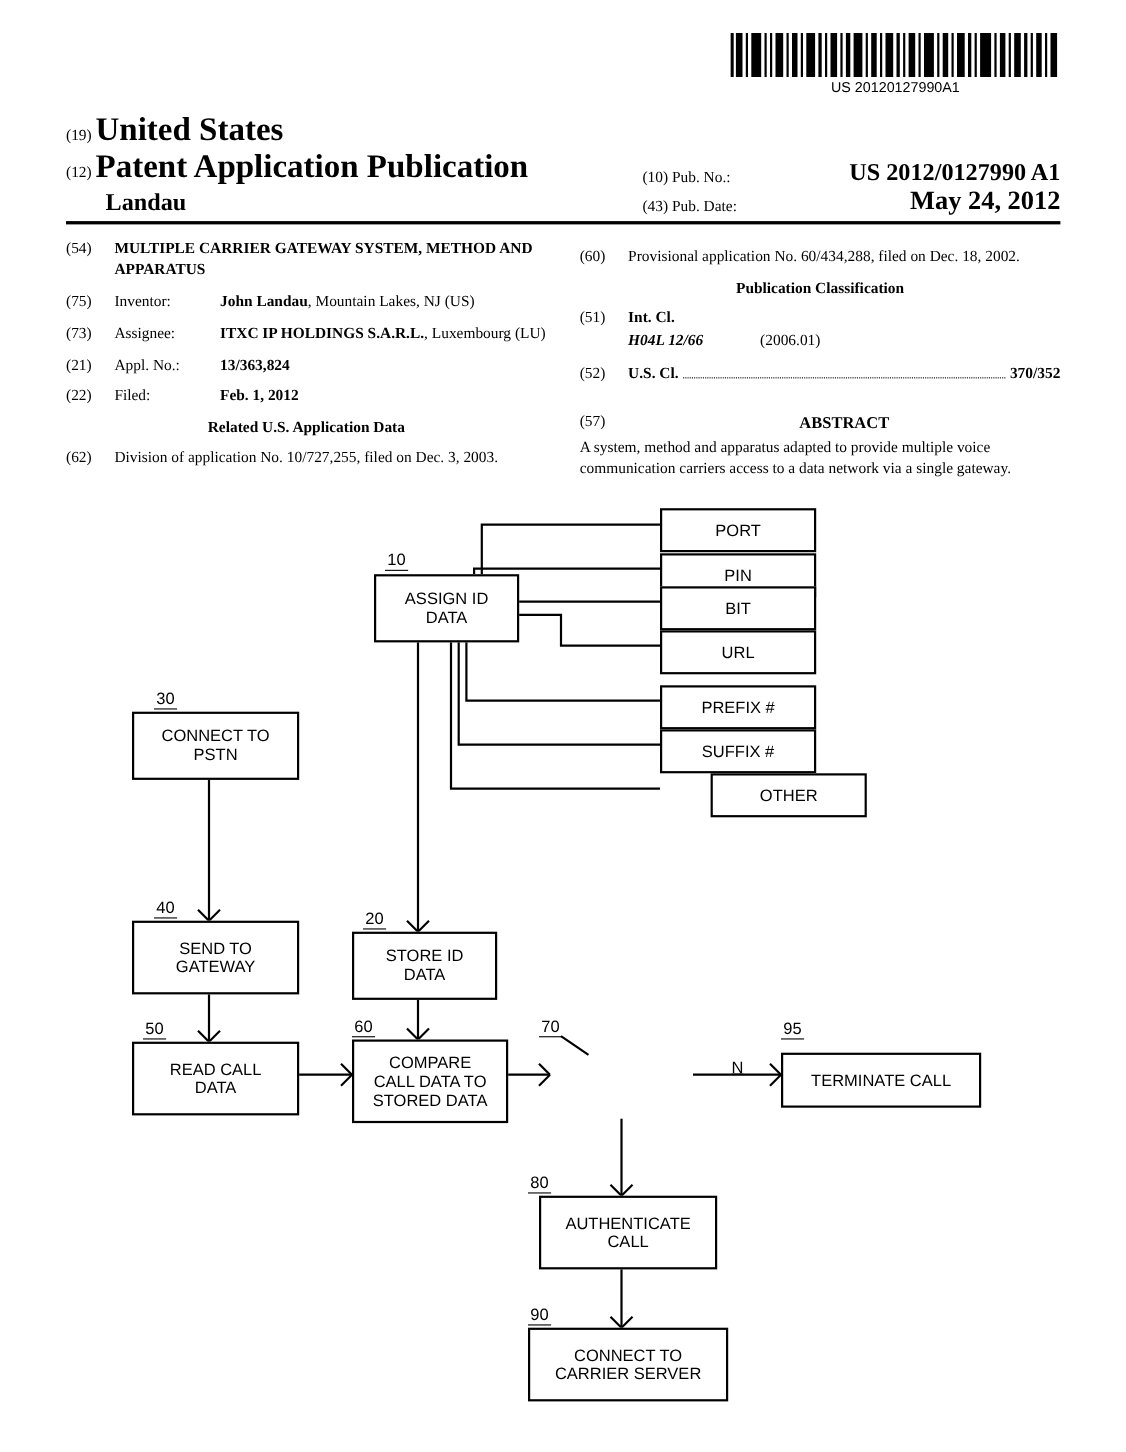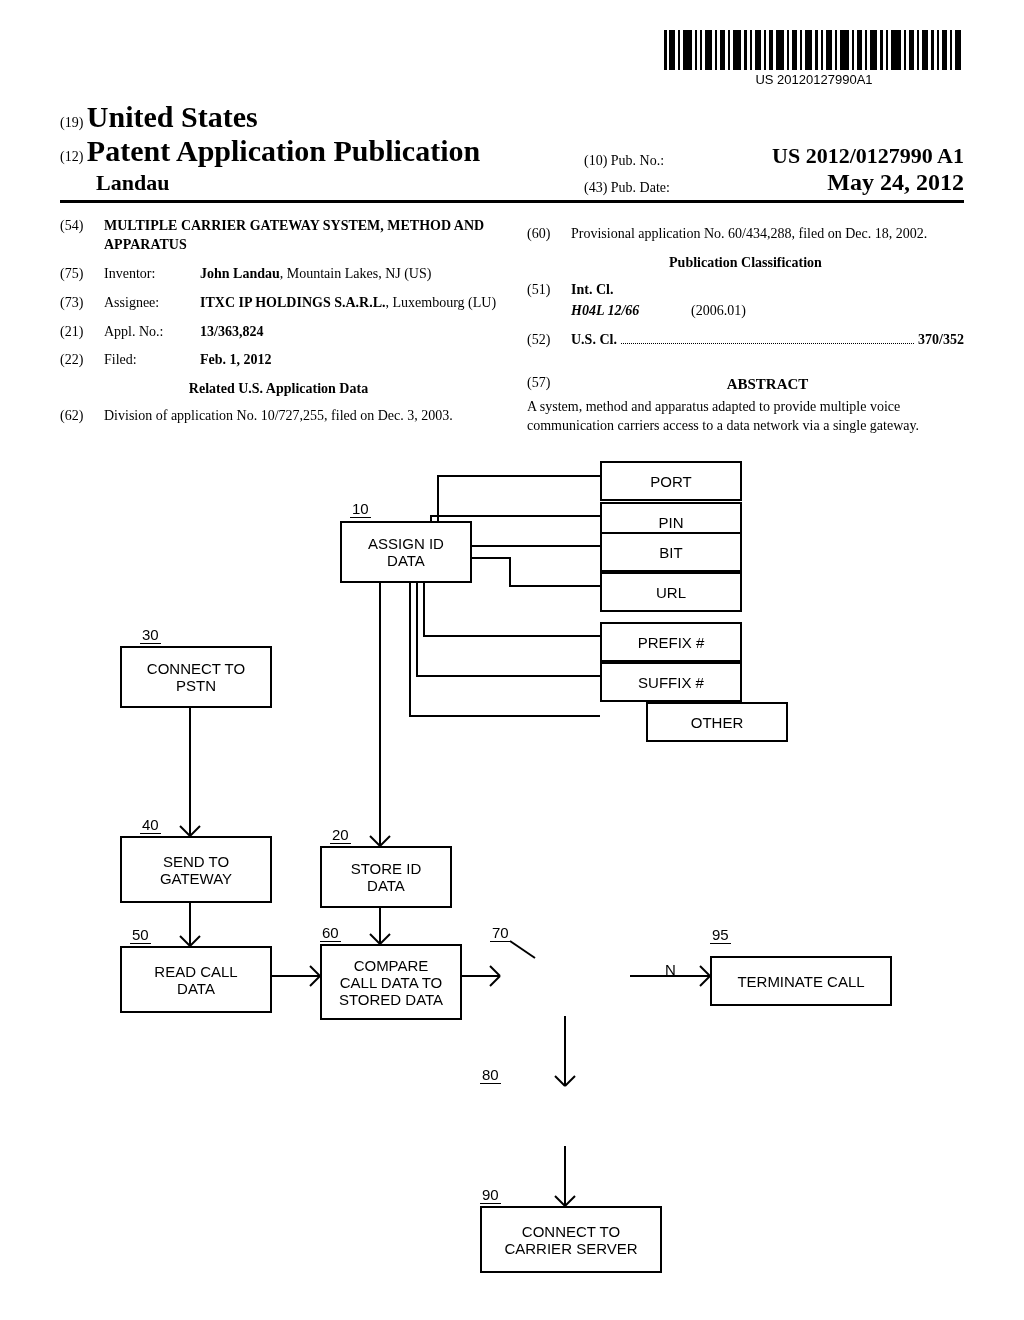--- a/index.html
+++ b/index.html
@@ -329,19 +329,21 @@
 CALL DATA TO
 STORED DATA</div>
 
     <div class="ref-label" style="left:430px; top:458px;">70</div>
     <div class="n-label" style="left:605px; top:495px;">N</div>
 
     <div class="ref-label" style="left:650px; top:460px;">95</div>
     <div class="box" style="left:650px; top:490px; width:170px; height:38px;">TERMINATE CALL</div>
 
     <div class="ref-label" style="left:420px; top:600px;">80</div>
+    <div class="box" style="left:430px; top:620px; width:150px; height:55px; white-space:pre-line;">AUTHENTICATE
+CALL</div>
 
     <div class="ref-label" style="left:420px; top:720px;">90</div>
     <div class="box" style="left:420px; top:740px; width:170px; height:55px; white-space:pre-line;">CONNECT TO
 CARRIER SERVER</div>
   </div>
 
 </div>
 
 </body></html>

